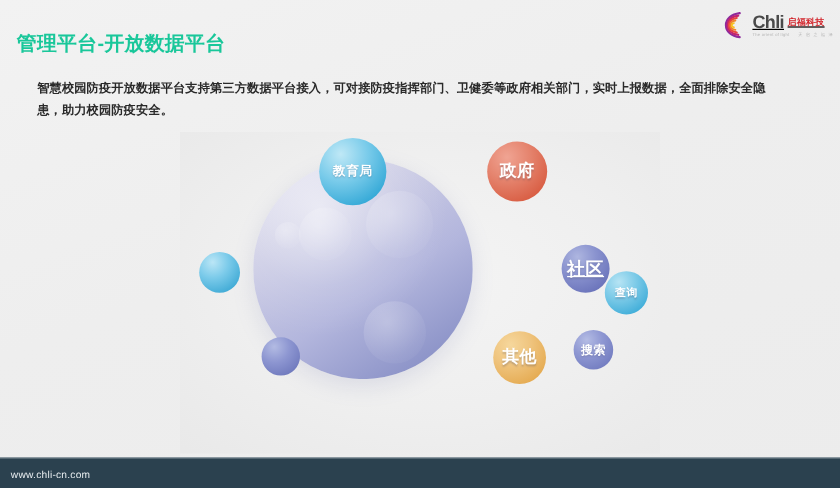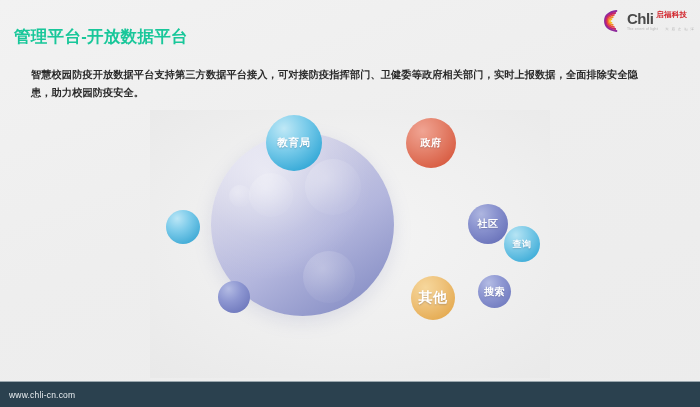--- a/index.html
+++ b/index.html
@@ -59,21 +59,22 @@
   }
   .logo-text-wrap {
     margin-left: 3px;
     display: flex;
     flex-direction: column;
     justify-content: center;
     line-height: 1;
   }
   .logo-row {
     display: flex;
-    align-items: flex-start;
+    align-items: center;
+    text-decoration: underline;
   }
   .logo-word {
     font-size: 15px;
     font-weight: bold;
     color: #4a4a4a;
     letter-spacing: -0.5px;
     font-family: "Liberation Sans", sans-serif;
   }
   .logo-cn {
     font-size: 7.5px;
@@ -167,29 +168,30 @@
   
   .b-edu {
     left: 116px; top: 5px; width: 56px; height: 56px;
     font-size: 10.5px; letter-spacing: 0.6px;
     background: radial-gradient(circle at 32% 24%, #bfe8f6 0%, #79cbea 40%, #39abd8 78%, #2ba1d2 100%);
   }
   .b-edu .halo { background: radial-gradient(circle, rgba(170,220,240,0.40) 56%, rgba(170,220,240,0) 72%); }
 
   .b-gov {
     left: 256px; top: 8px; width: 50px; height: 50px;
-    font-size: 10px; letter-spacing: 0.6px;
+    font-size: 14px; letter-spacing: 0.6px;
     background: radial-gradient(circle at 33% 26%, #f0a493 0%, #e5846e 38%, #d95f45 78%, #d4563c 100%);
   }
   .b-gov .halo { background: radial-gradient(circle, rgba(226,160,140,0.28) 56%, rgba(226,160,140,0) 72%); }
 
   .b-shequ {
     left: 318px; top: 94px; width: 40px; height: 40px;
-    font-size: 10px; letter-spacing: 0.4px;
+    font-size: 15px; letter-spacing: 0.4px;
     background: radial-gradient(circle at 33% 25%, #aeb6e0 0%, #8a93cf 38%, #6b74bb 80%, #636db5 100%);
+    text-decoration: underline;
   }
   .b-shequ .halo { background: radial-gradient(circle, rgba(175,182,225,0.35) 55%, rgba(175,182,225,0) 72%); }
 
   .b-chaxun {
     left: 354px; top: 116px; width: 36px; height: 36px;
     font-size: 9px; letter-spacing: 0.4px;
     background: radial-gradient(circle at 33% 25%, #b6e4f4 0%, #7ecbe8 38%, #41aed9 80%, #34a6d4 100%);
   }
   .b-chaxun .halo { background: radial-gradient(circle, rgba(175,220,240,0.40) 55%, rgba(175,220,240,0) 72%); }
 

